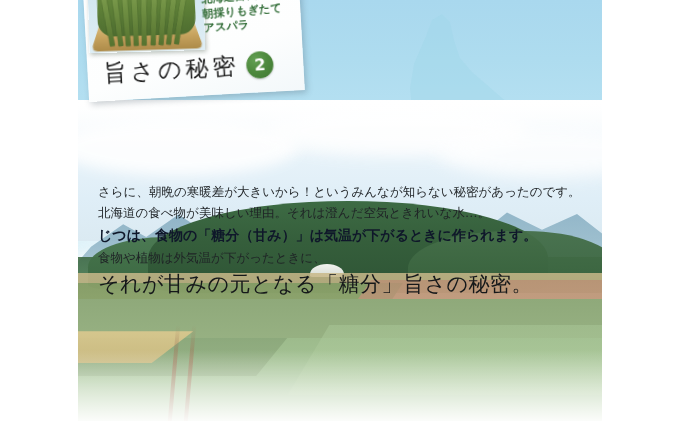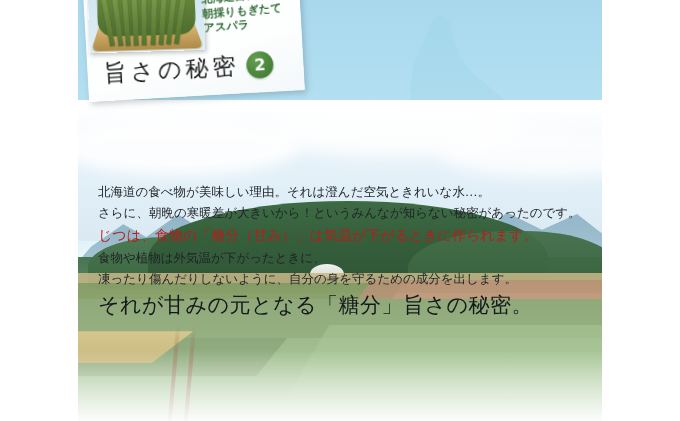--- a/index.html
+++ b/index.html
@@ -270,21 +270,21 @@
     position:absolute;
     left:20px; top:182px;
     width:470px;
     font-family:"Liberation Serif","DejaVu Serif",serif;
     color:#1f2326;
   }
   .body-copy p{margin:0;}
   .ln{font-size:12.5px;line-height:21px;white-space:nowrap;}
   .ln-hl{
     font-size:14px;line-height:24px;
-    font-weight:400;color:#b91c1c;white-space:nowrap;
+    font-weight:700;color:#0f172a;white-space:nowrap;
     margin-top:2px;
   }
   .ln-final{
     font-size:21px;line-height:30px;
     color:#15181a;white-space:nowrap;margin-top:4px;letter-spacing:.5px;
   }
 </style>
 </head>
 <body>
 
@@ -343,25 +343,24 @@
         <div class="track"></div>
         <div class="track t2"></div>
 
         <div class="lp-fade-t"></div>
         <div class="lp-fade-b"></div>
       </div>
     </div>
 
 
     <div class="body-copy">
+      <p class="ln">さらに、朝晩の寒暖差が大きいから！というみんなが知らない秘密があったのです。</p>
       <p class="ln">北海道の食べ物が美味しい理由。それは澄んだ空気ときれいな水…。</p>
-      <p class="ln">さらに、朝晩の寒暖差が大きいから！というみんなが知らない秘密があったのです。</p>
       <p class="ln-hl">じつは、食物の「糖分（甘み）」は気温が下がるときに作られます。</p>
       <p class="ln">食物や植物は外気温が下がったときに、</p>
-      <p class="ln">凍ったり傷んだりしないように、自分の身を守るための成分を出します。</p>
       <p class="ln-final">それが甘みの元となる「糖分」旨さの秘密。</p>
     </div>
 
     <div class="label-card">
       <div class="label-inner">
 
         <div class="aspara">
           <div class="bg"></div>
           <div class="basket"></div>
           <div class="bunch"></div>

